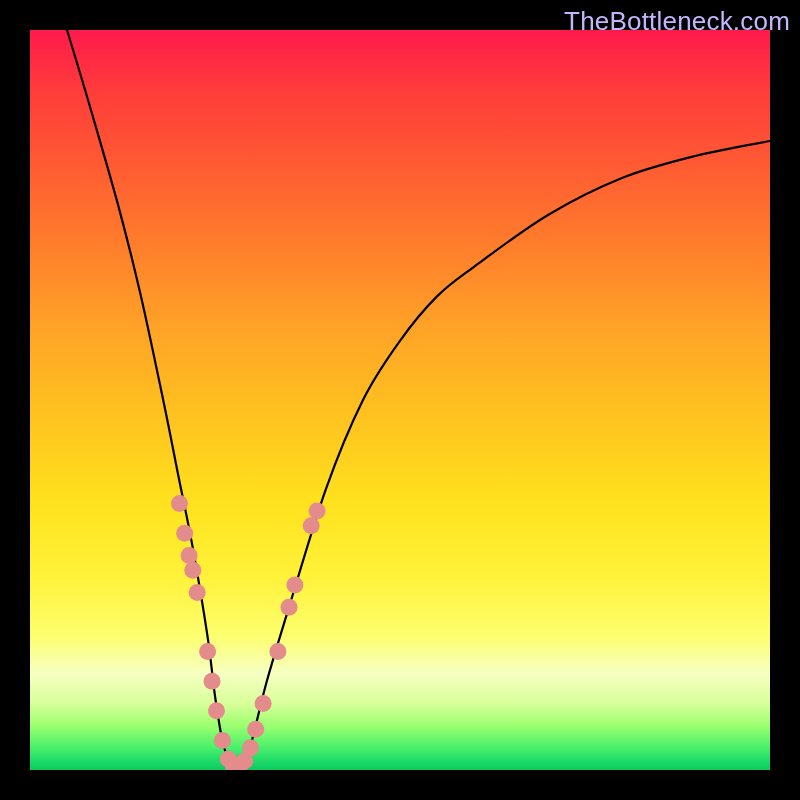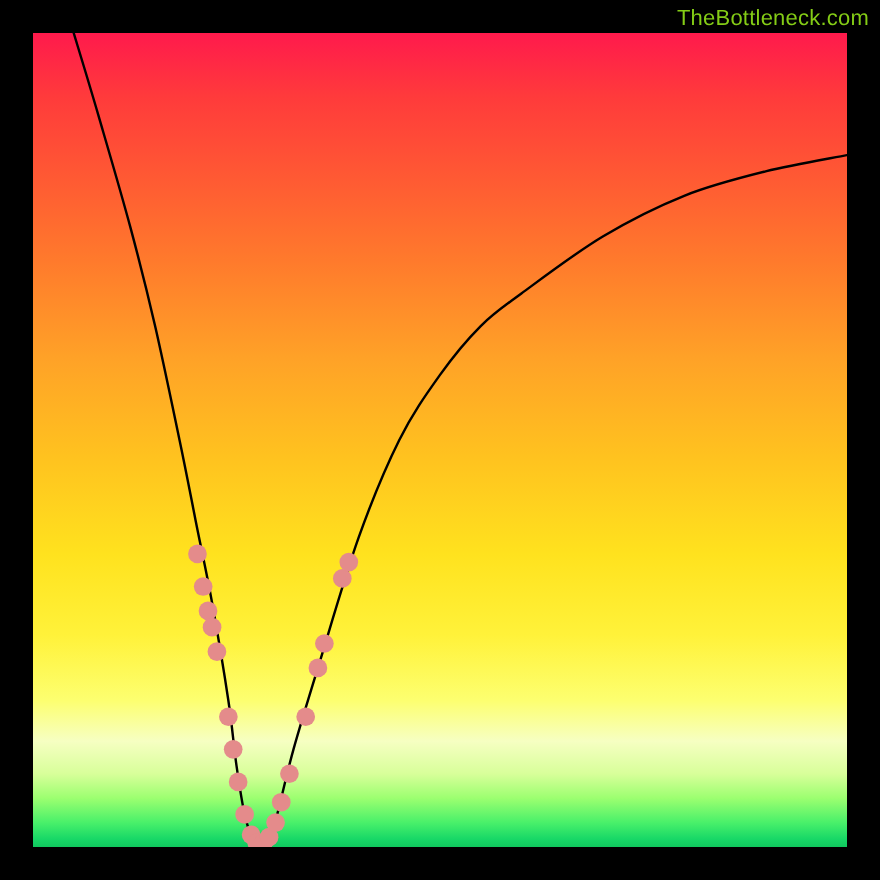--- a/index.html
+++ b/index.html
@@ -39,22 +39,22 @@
       #9cff70 94%,
       #49f06a 97%,
       #18d867 99%,
       #10c85e 100%
     );
   }
   .attribution {
     position: absolute;
     top: 6px;
     right: 10px;
-    color: #84cc16;
-    font-size: 20px;
+    color: #c4b5fd;
+    font-size: 26px;
     font-weight: 500;
     letter-spacing: 0.2px;
     user-select: none;
   }
   svg.curve {
     position: absolute;
     left: 0;
     top: 0;
   }
 </style>

